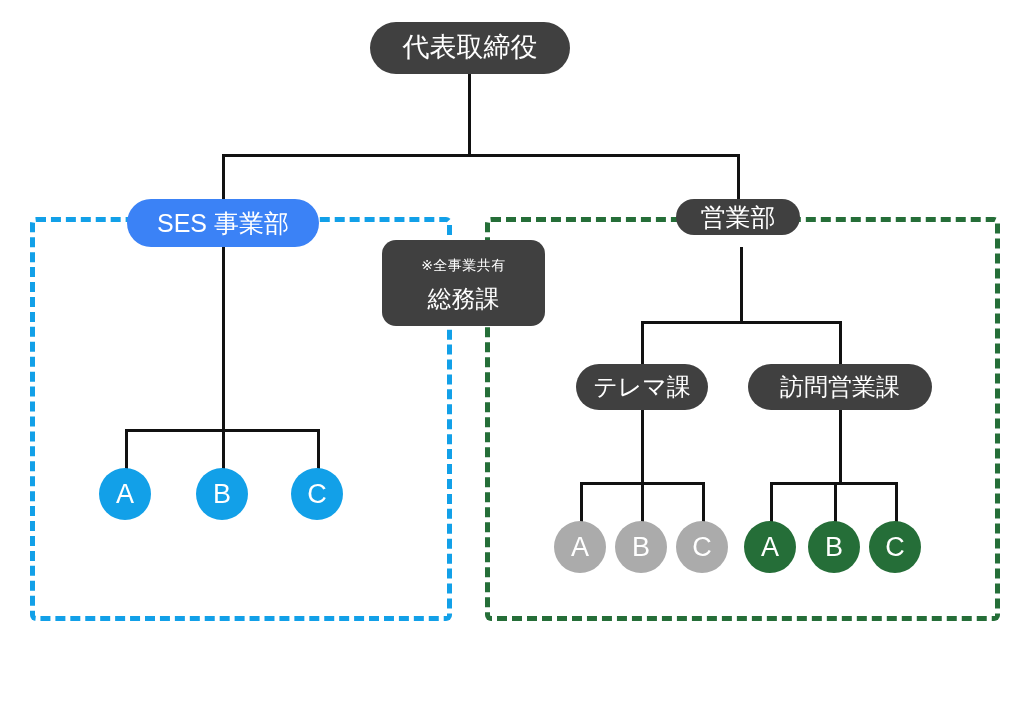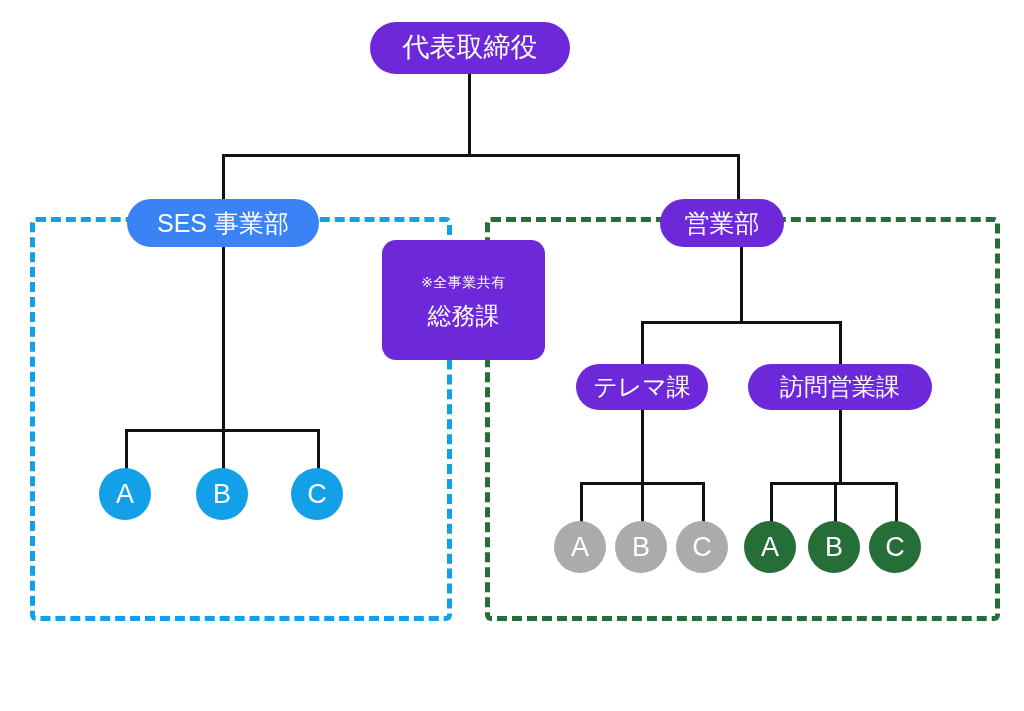--- a/index.html
+++ b/index.html
@@ -45,57 +45,57 @@
     display: flex;
     flex-direction: column;
     align-items: center;
     justify-content: center;
     color: #ffffff;
     border-radius: 30px;
     text-align: center;
     line-height: 1.15;
     white-space: nowrap;
   }
-  .node-green { background: #6d28d9; }
+  .node-green { background: #404040; }
   .node-blue  { background: #3b82f6; }
 
   .node-ceo {
     left: 370px; top: 22px;
     width: 200px; height: 52px;
     font-size: 27px;
     border-radius: 26px;
   }
   .node-ses {
     left: 127px; top: 199px;
     width: 192px; height: 48px;
     font-size: 25px;
     border-radius: 24px;
   }
   .node-sales {
-    left: 660px; top: 199px;
-    width: 124px; height: 48px;
+    left: 676px; top: 199px;
+    width: 124px; height: 36px;
     font-size: 25px;
     border-radius: 24px;
     justify-content: center;
   }
   .node-telema {
     left: 576px; top: 364px;
     width: 132px; height: 46px;
     font-size: 24px;
     border-radius: 23px;
   }
   .node-field {
     left: 748px; top: 364px;
     width: 184px; height: 46px;
     font-size: 24px;
     border-radius: 23px;
   }
   .node-admin {
     left: 382px; top: 240px;
-    width: 163px; height: 120px;
+    width: 163px; height: 86px;
     border-radius: 14px;
     padding-top: 4px;
     text-align: center;
   }
   .node-admin .admin-note {
     font-size: 14px;
     letter-spacing: 0.5px;
     margin-bottom: 12px;
   }
   .node-admin .admin-title {

